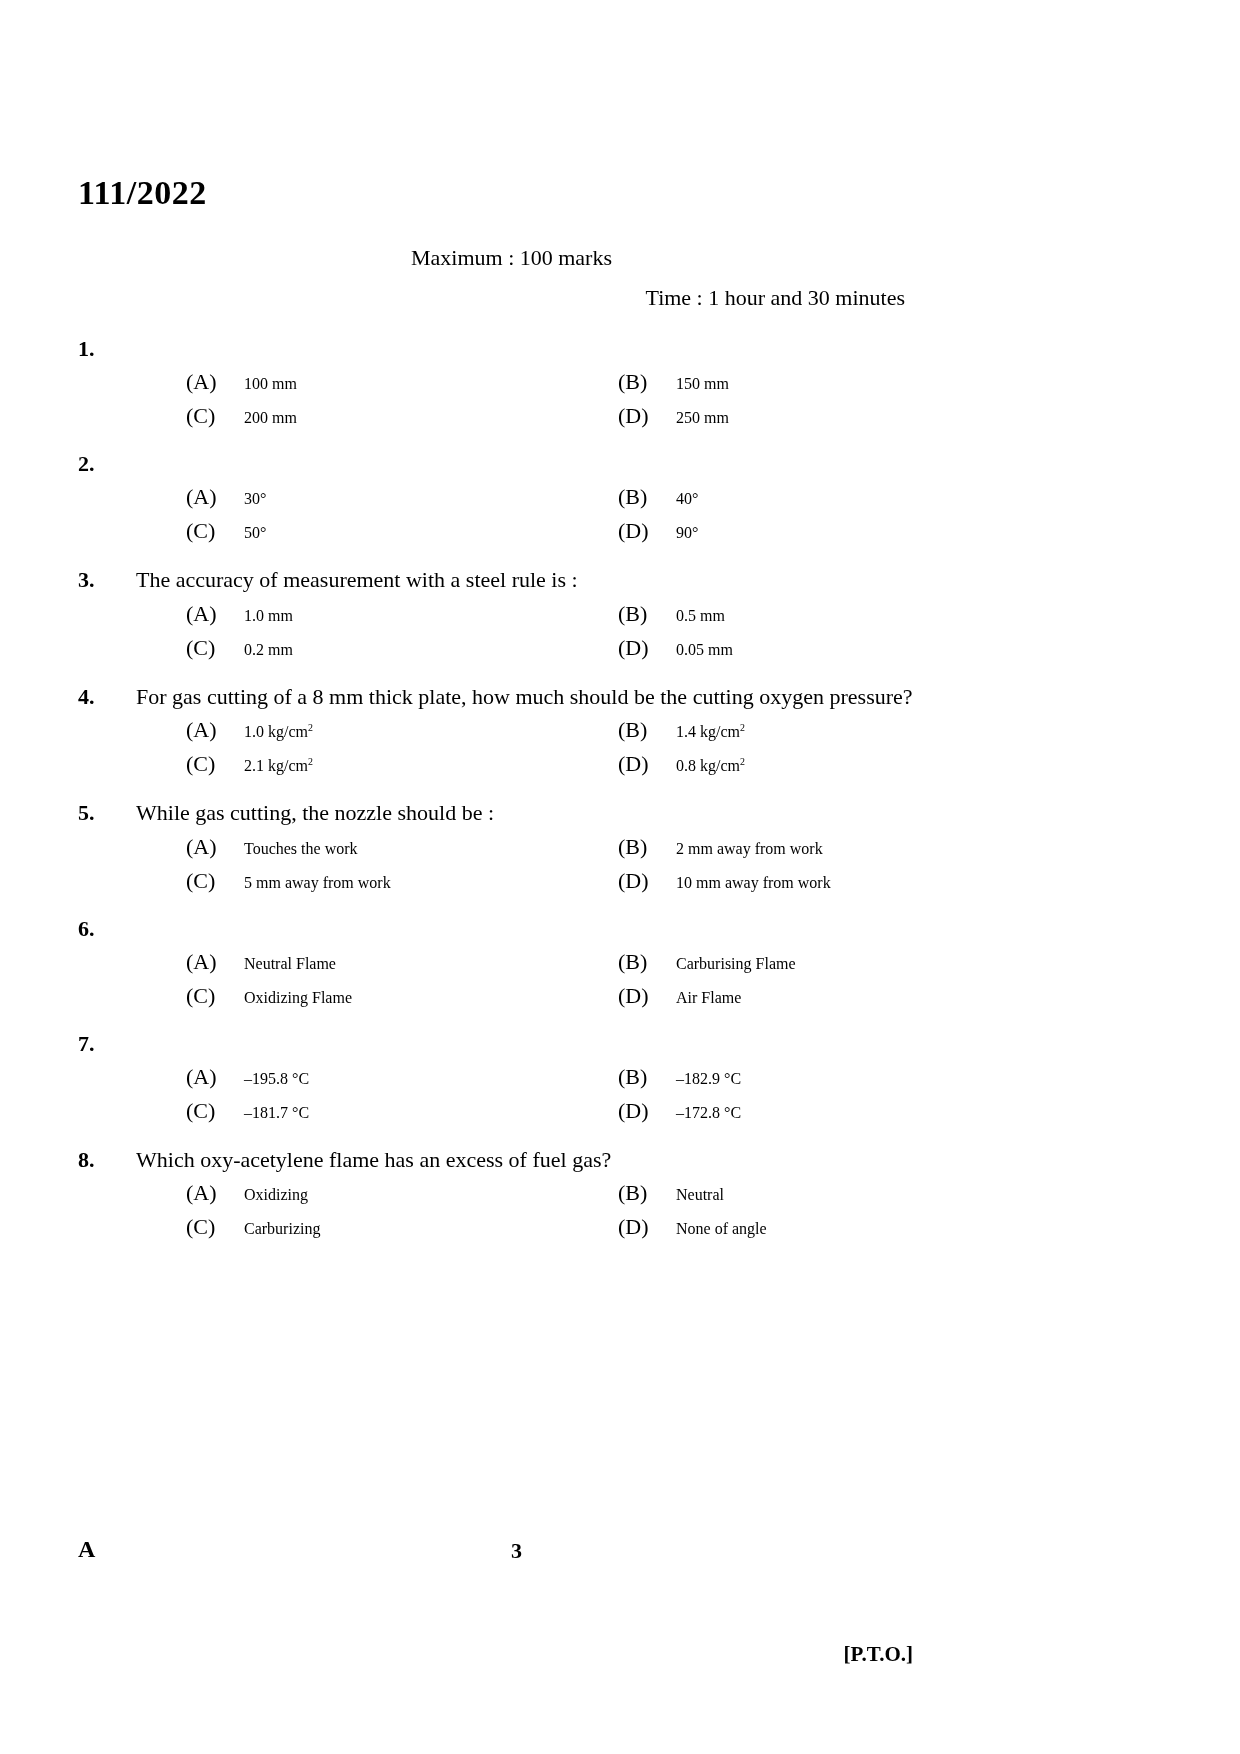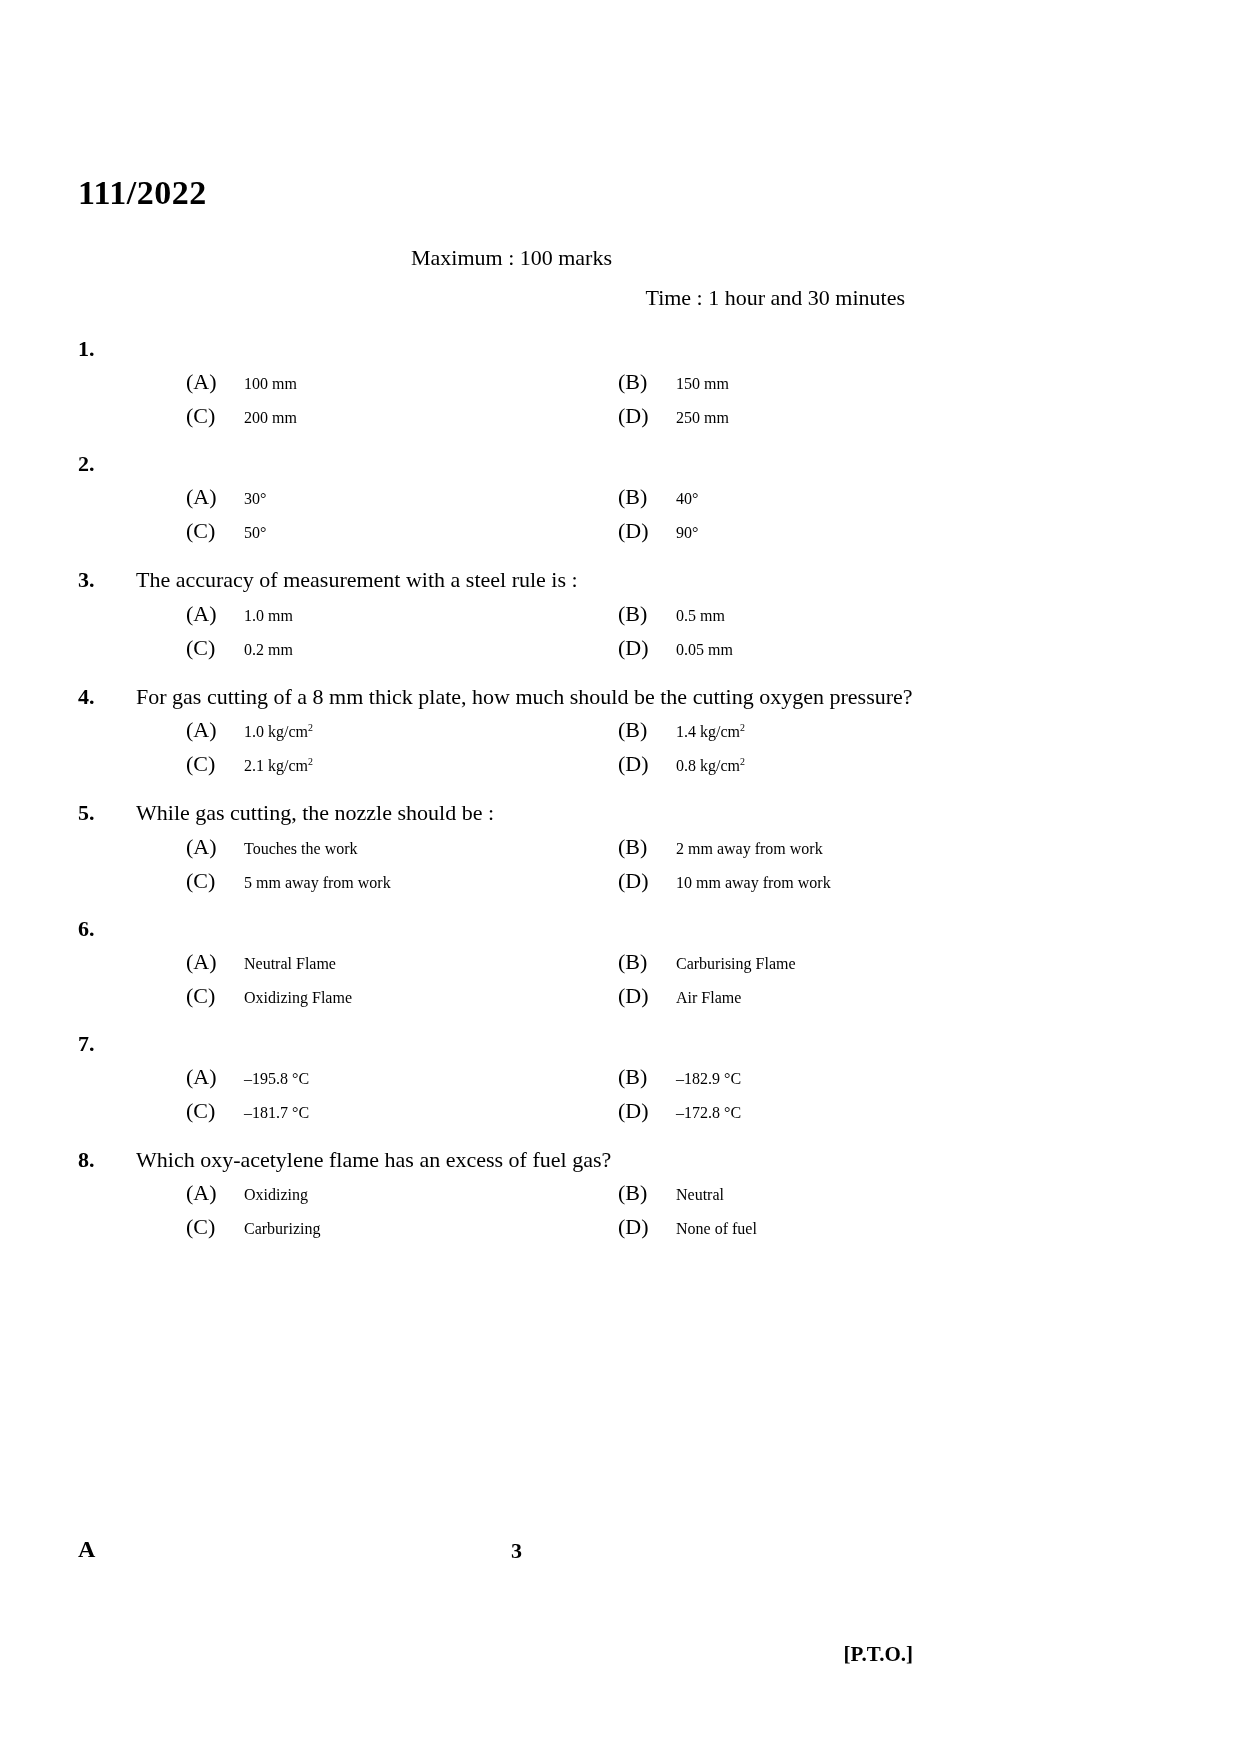--- a/index.html
+++ b/index.html
@@ -342,21 +342,21 @@
               <span class="opt-val">Neutral</span>
             </div>
           </div>
           <div class="opt-row">
             <div class="opt left">
               <span class="opt-key">(C)</span>
               <span class="opt-val">Carburizing</span>
             </div>
             <div class="opt right">
               <span class="opt-key">(D)</span>
-              <span class="opt-val">None of fuel</span>
+              <span class="opt-val">None of angle</span>
             </div>
           </div>
         </div>
       </div>
     </div>
 
   <div class="footer-series">A</div>
   <div class="footer-page">3</div>
   <div class="footer-pto">[P.T.O.]</div>
 

